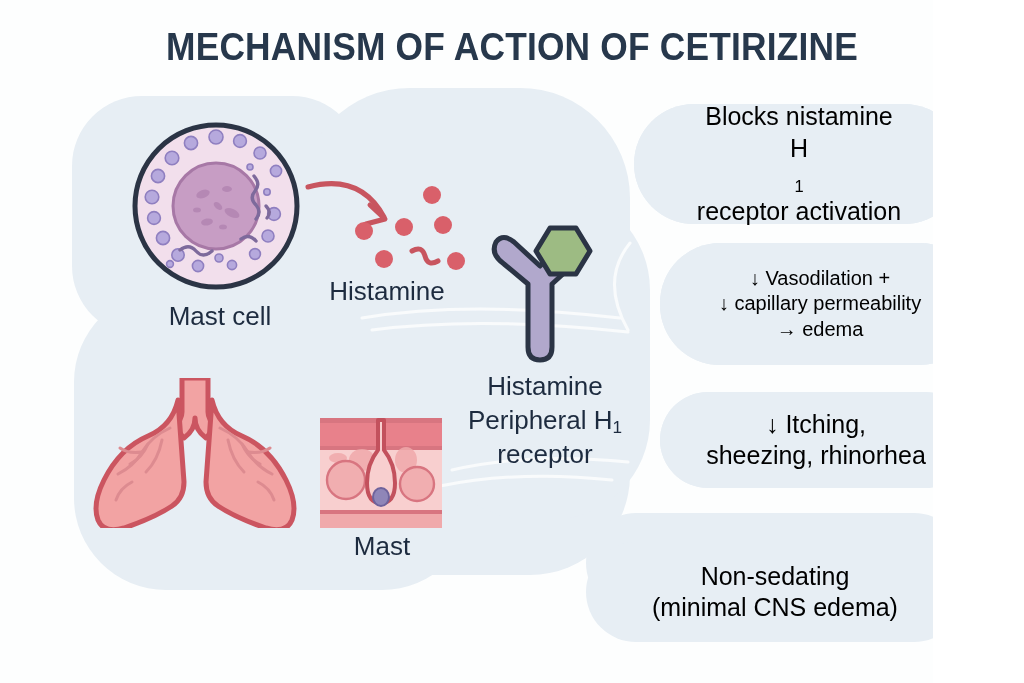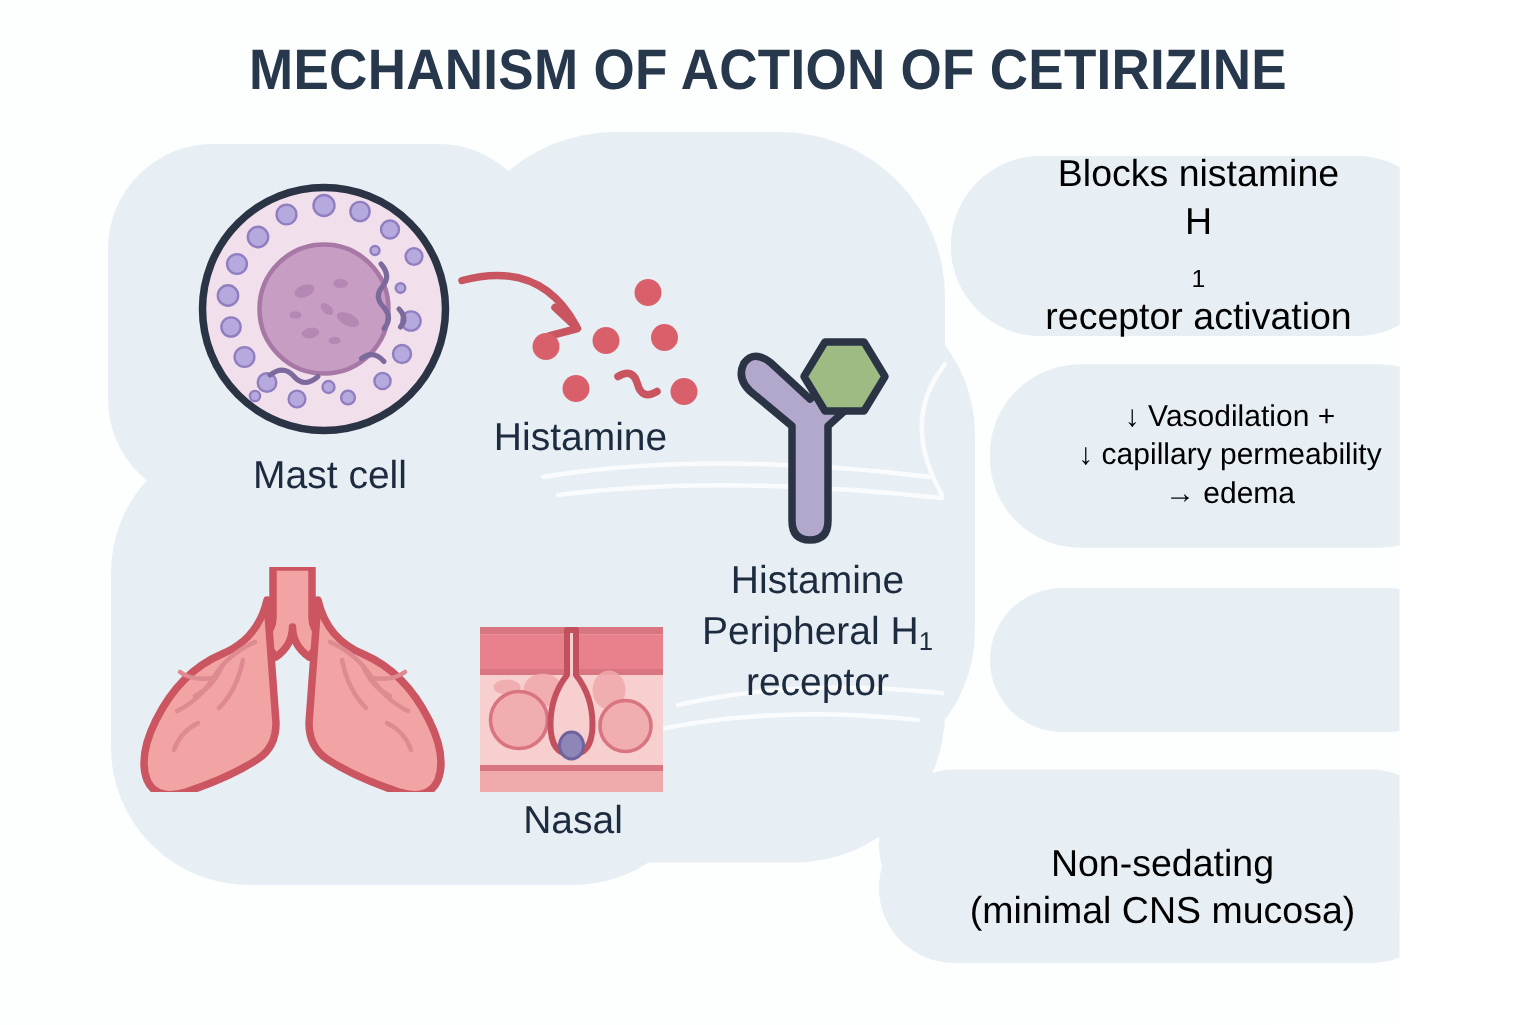--- a/index.html
+++ b/index.html
@@ -255,38 +255,44 @@
 
   <div class="dlabel lbl-hist">Histamine</div>
 
   <div class="dlabel lbl-receptor">
     <span>Histamine</span>
     <span>Peripheral</span>
     <span><span>H</span><sub>1</sub><span> receptor</span></span>
   </div>
 
 
-  <div class="dlabel lbl-skin">Nasal</div>
+  <div class="dlabel lbl-skin">Mast</div>
 
   <div class="pill pill-1">
     <div>
       <span>Blocks nistamine</span>
       <span><span>H</span><sub>1</sub><span> receptor activation</span></span>
     </div>
   </div>
 
   <div class="pill pill-2">
     <div>
       <span>↓ Vasodilation +</span>
       <span>↓ capillary permeability</span>
       <span>→ edema</span>
     </div>
   </div>
 
+  <div class="pill pill-3">
+    <div>
+      <span>↓ Itching,</span>
+      <span>sheezing, rhinorhea</span>
+    </div>
+  </div>
 
   <div class="pill pill-4">
     <div>
       <span>Non-sedating</span>
-      <span>(minimal CNS mucosa)</span>
+      <span>(minimal CNS edema)</span>
     </div>
   </div>
 
 </div>
 
 </body></html>

